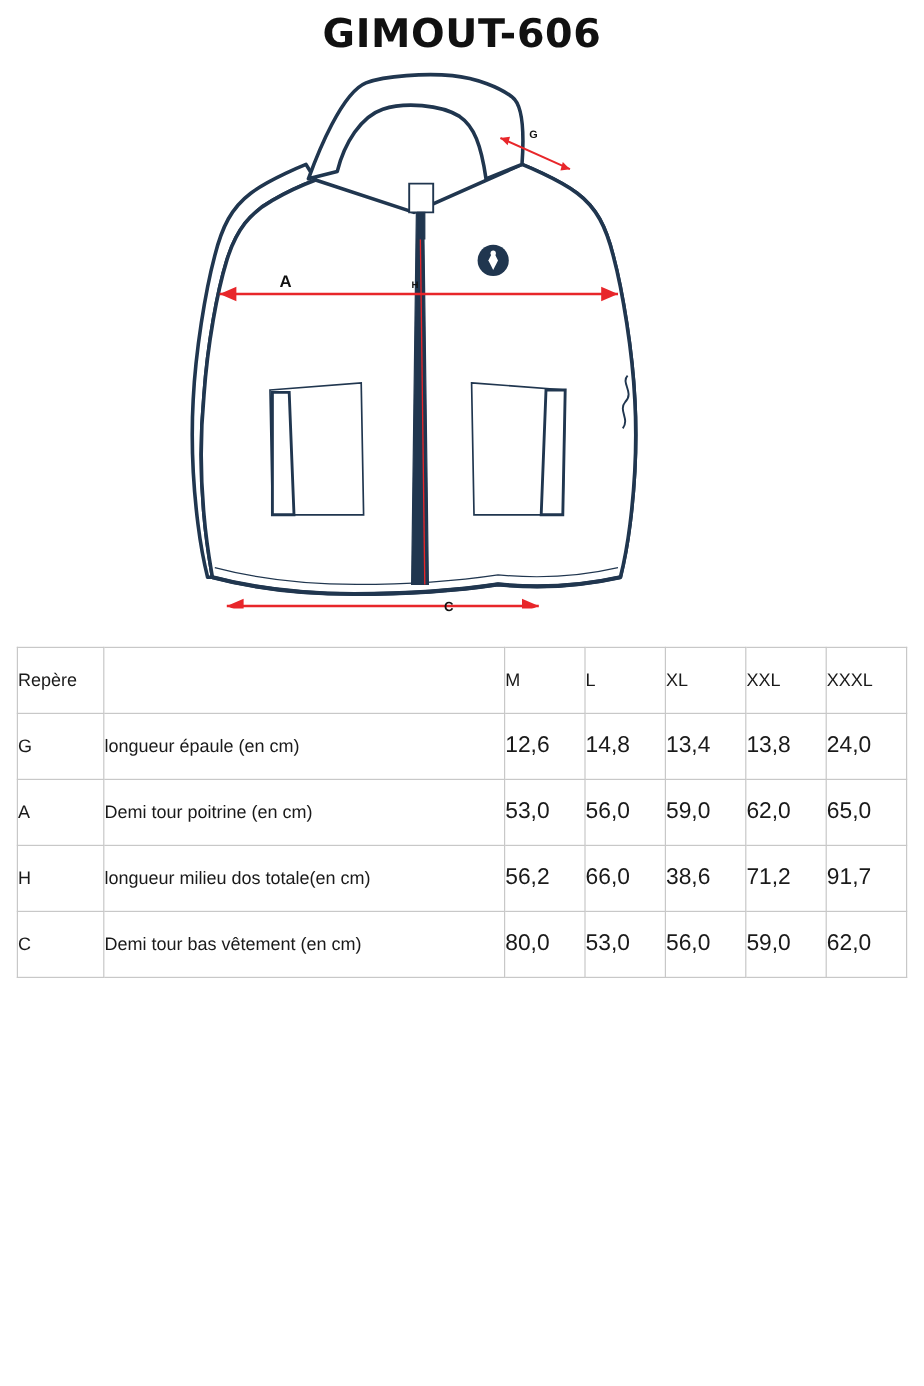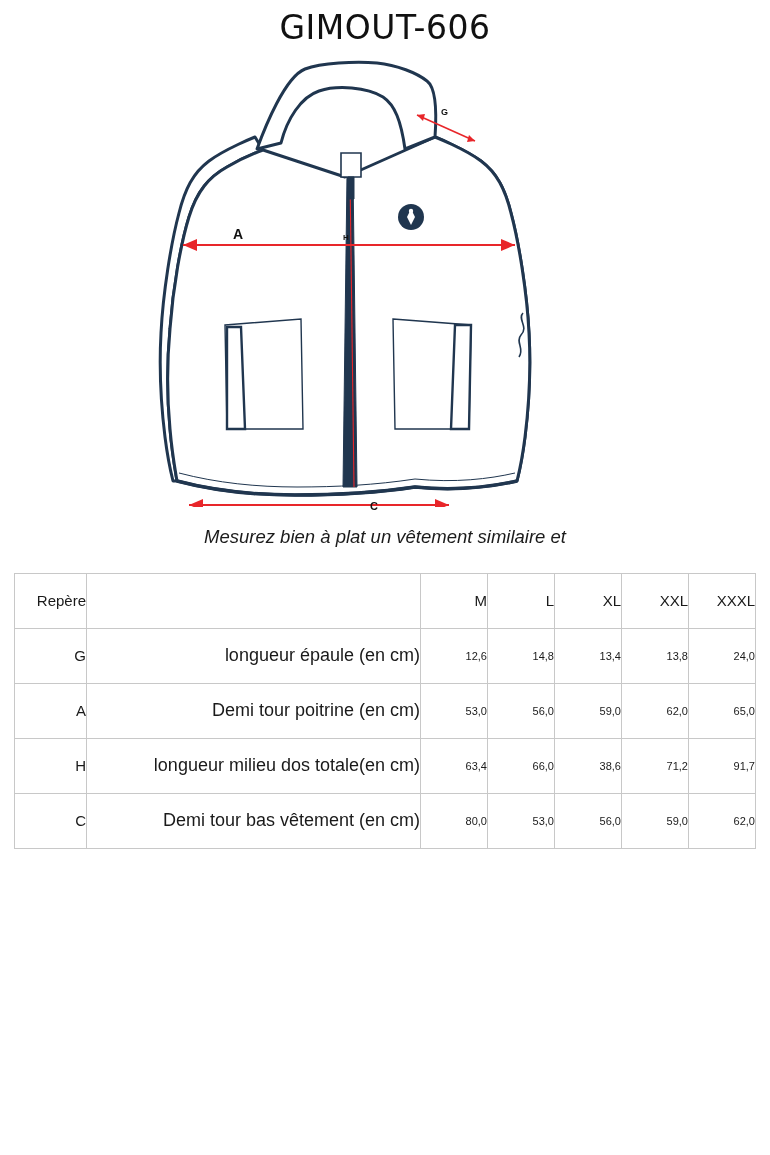--- a/index.html
+++ b/index.html
@@ -17,21 +17,21 @@
   }
   .page {
     width: 770px;
     height: 1155px;
     position: relative;
     box-sizing: border-box;
   }
   .title {
     text-align: center;
     font-size: 33px;
-    font-weight: normal;
+    font-weight: bold;
     letter-spacing: 0.5px;
     color: #111111;
     margin-top: 8px;
     font-family: "DejaVu Sans", sans-serif;
   }
   .figure {
     width: 770px;
     height: 460px;
     position: relative;
     margin-top: 10px;
@@ -53,36 +53,36 @@
     margin: 22px 14px 0 14px;
   }
   table.size-table {
     border-collapse: collapse;
     width: 742px;
     table-layout: fixed;
     font-size: 14.5px;
   }
   table.size-table td, table.size-table th {
     border: 1px solid #c8c8c8;
-    text-align: right;
+    text-align: left;
     font-weight: normal;
     color: #1a1a1a;
     padding: 0;
     height: 54px;
     vertical-align: middle;
   }
   table.size-table th {
     font-size: 15px;
   }
   .col-rep { width: 72px; }
   .col-desc { width: 334px; }
   .col-size { width: 67px; }
-  .desc-cell { font-size: 18px; }
+  .desc-cell { font-size: 15px; }
   .rep-cell { font-size: 15px; }
-  .val-cell { font-size: 11px; }
+  .val-cell { font-size: 19px; }
   .blank-head { border-left: 1px solid #c8c8c8; }
 </style>
 </head>
 <body>
 
 <div class="page">
 
   <div class="title">GIMOUT-606</div>
 
   <div class="figure">
@@ -175,21 +175,20 @@
       <text x="238" y="183" font-family="Liberation Sans, sans-serif" font-size="8" font-weight="bold" fill="#111111">H</text>
 
       <line x1="84" y1="448" x2="344" y2="448" stroke="#e8262a" stroke-width="2"></line>
       <polygon points="84,448 98,442 98,454" fill="#e8262a"></polygon>
       <polygon points="344,448 330,442 330,454" fill="#e8262a"></polygon>
     </svg>
     <div style="position:absolute; left:370px; top:443px; font-size:11px; font-weight:bold; color:#111;">C</div>
   </div>
 
   <div class="caption">
-    <div>Mesurez bien à plat un vêtement similaire et</div>
   </div>
 
   <div class="table-wrap">
     <table class="size-table">
       <colgroup>
         <col class="col-rep">
         <col class="col-desc">
         <col class="col-size">
         <col class="col-size">
         <col class="col-size">
@@ -222,21 +221,21 @@
           <td class="desc-cell">Demi tour poitrine (en cm)</td>
           <td class="val-cell">53,0</td>
           <td class="val-cell">56,0</td>
           <td class="val-cell">59,0</td>
           <td class="val-cell">62,0</td>
           <td class="val-cell">65,0</td>
         </tr>
         <tr>
           <td class="rep-cell">H</td>
           <td class="desc-cell">longueur milieu dos totale(en cm)</td>
-          <td class="val-cell">63,4</td>
+          <td class="val-cell">56,2</td>
           <td class="val-cell">66,0</td>
           <td class="val-cell">38,6</td>
           <td class="val-cell">71,2</td>
           <td class="val-cell">91,7</td>
         </tr>
         <tr>
           <td class="rep-cell">C</td>
           <td class="desc-cell">Demi tour bas vêtement (en cm)</td>
           <td class="val-cell">80,0</td>
           <td class="val-cell">53,0</td>

